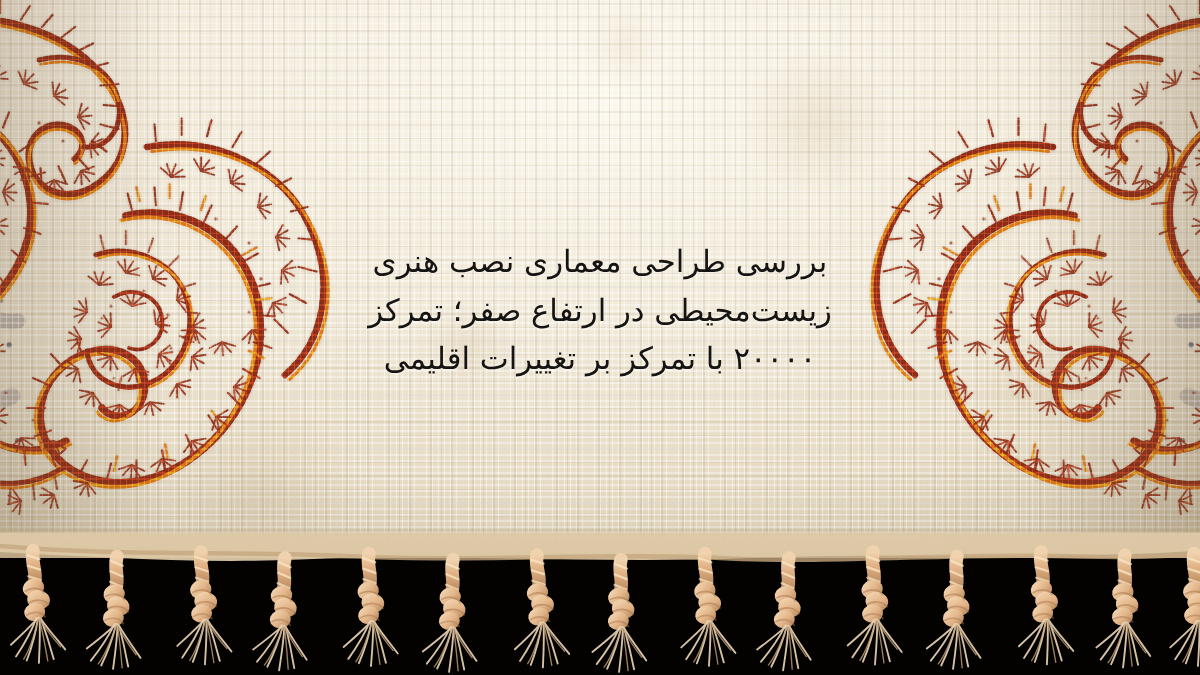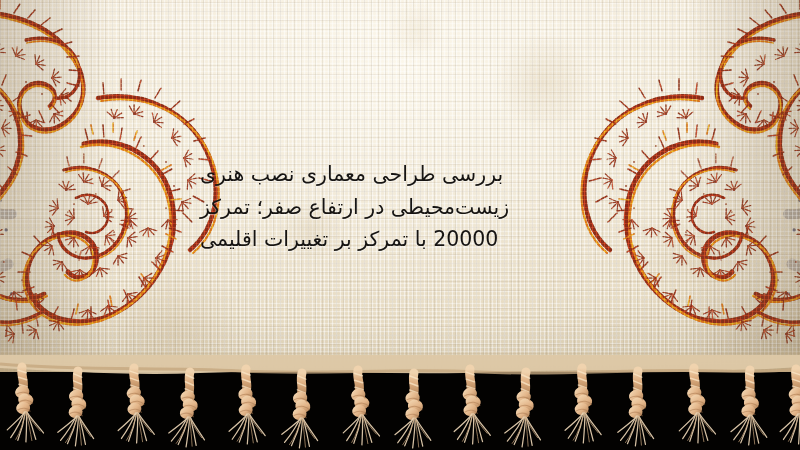--- a/index.html
+++ b/index.html
@@ -82,21 +82,21 @@
   .motif svg{display:block;width:100%;height:100%;
     filter:drop-shadow(0 1px 0 rgba(255,255,255,.45)) drop-shadow(0 0 .6px rgba(90,50,24,.35));}
 
   
   .fringe{position:absolute;left:0;bottom:0;width:800px;height:95px;}
   .fringe svg{display:block;width:100%;height:100%;}
 
   
   .title-block{
     position:absolute;left:0;right:0;top:158px;
-    text-align:left;
+    text-align:center;
     padding:0 200px;
     direction:rtl;
     color:#161412;
     font-size:20.5px;
     line-height:32.5px;
     font-weight:400;
     letter-spacing:0px;
     text-shadow:0 1px 0 rgba(255,255,255,.38);
     white-space:nowrap;
   }
@@ -750,16 +750,16 @@
         <use href="#tassel" transform="translate(694,13) rotate(-3)"></use>
         <use href="#tassel" transform="translate(750,15) rotate(1)"></use>
         <use href="#tassel" transform="translate(796,14) rotate(-2)"></use>
       </g>
     </svg>
   </div>
 
   <div class="title-block">
     <span class="line">بررسی طراحی معماری نصب هنری</span>
     <span class="line">زیست‌محیطی در ارتفاع صفر؛ تمرکز</span>
-    <span class="line">20000 با تمرکز بر تغییرات اقلیمی</span>
+    <span class="line">۲۰۰۰۰ با تمرکز بر تغییرات اقلیمی</span>
   </div>
 
 </div>
 
 </body></html>

